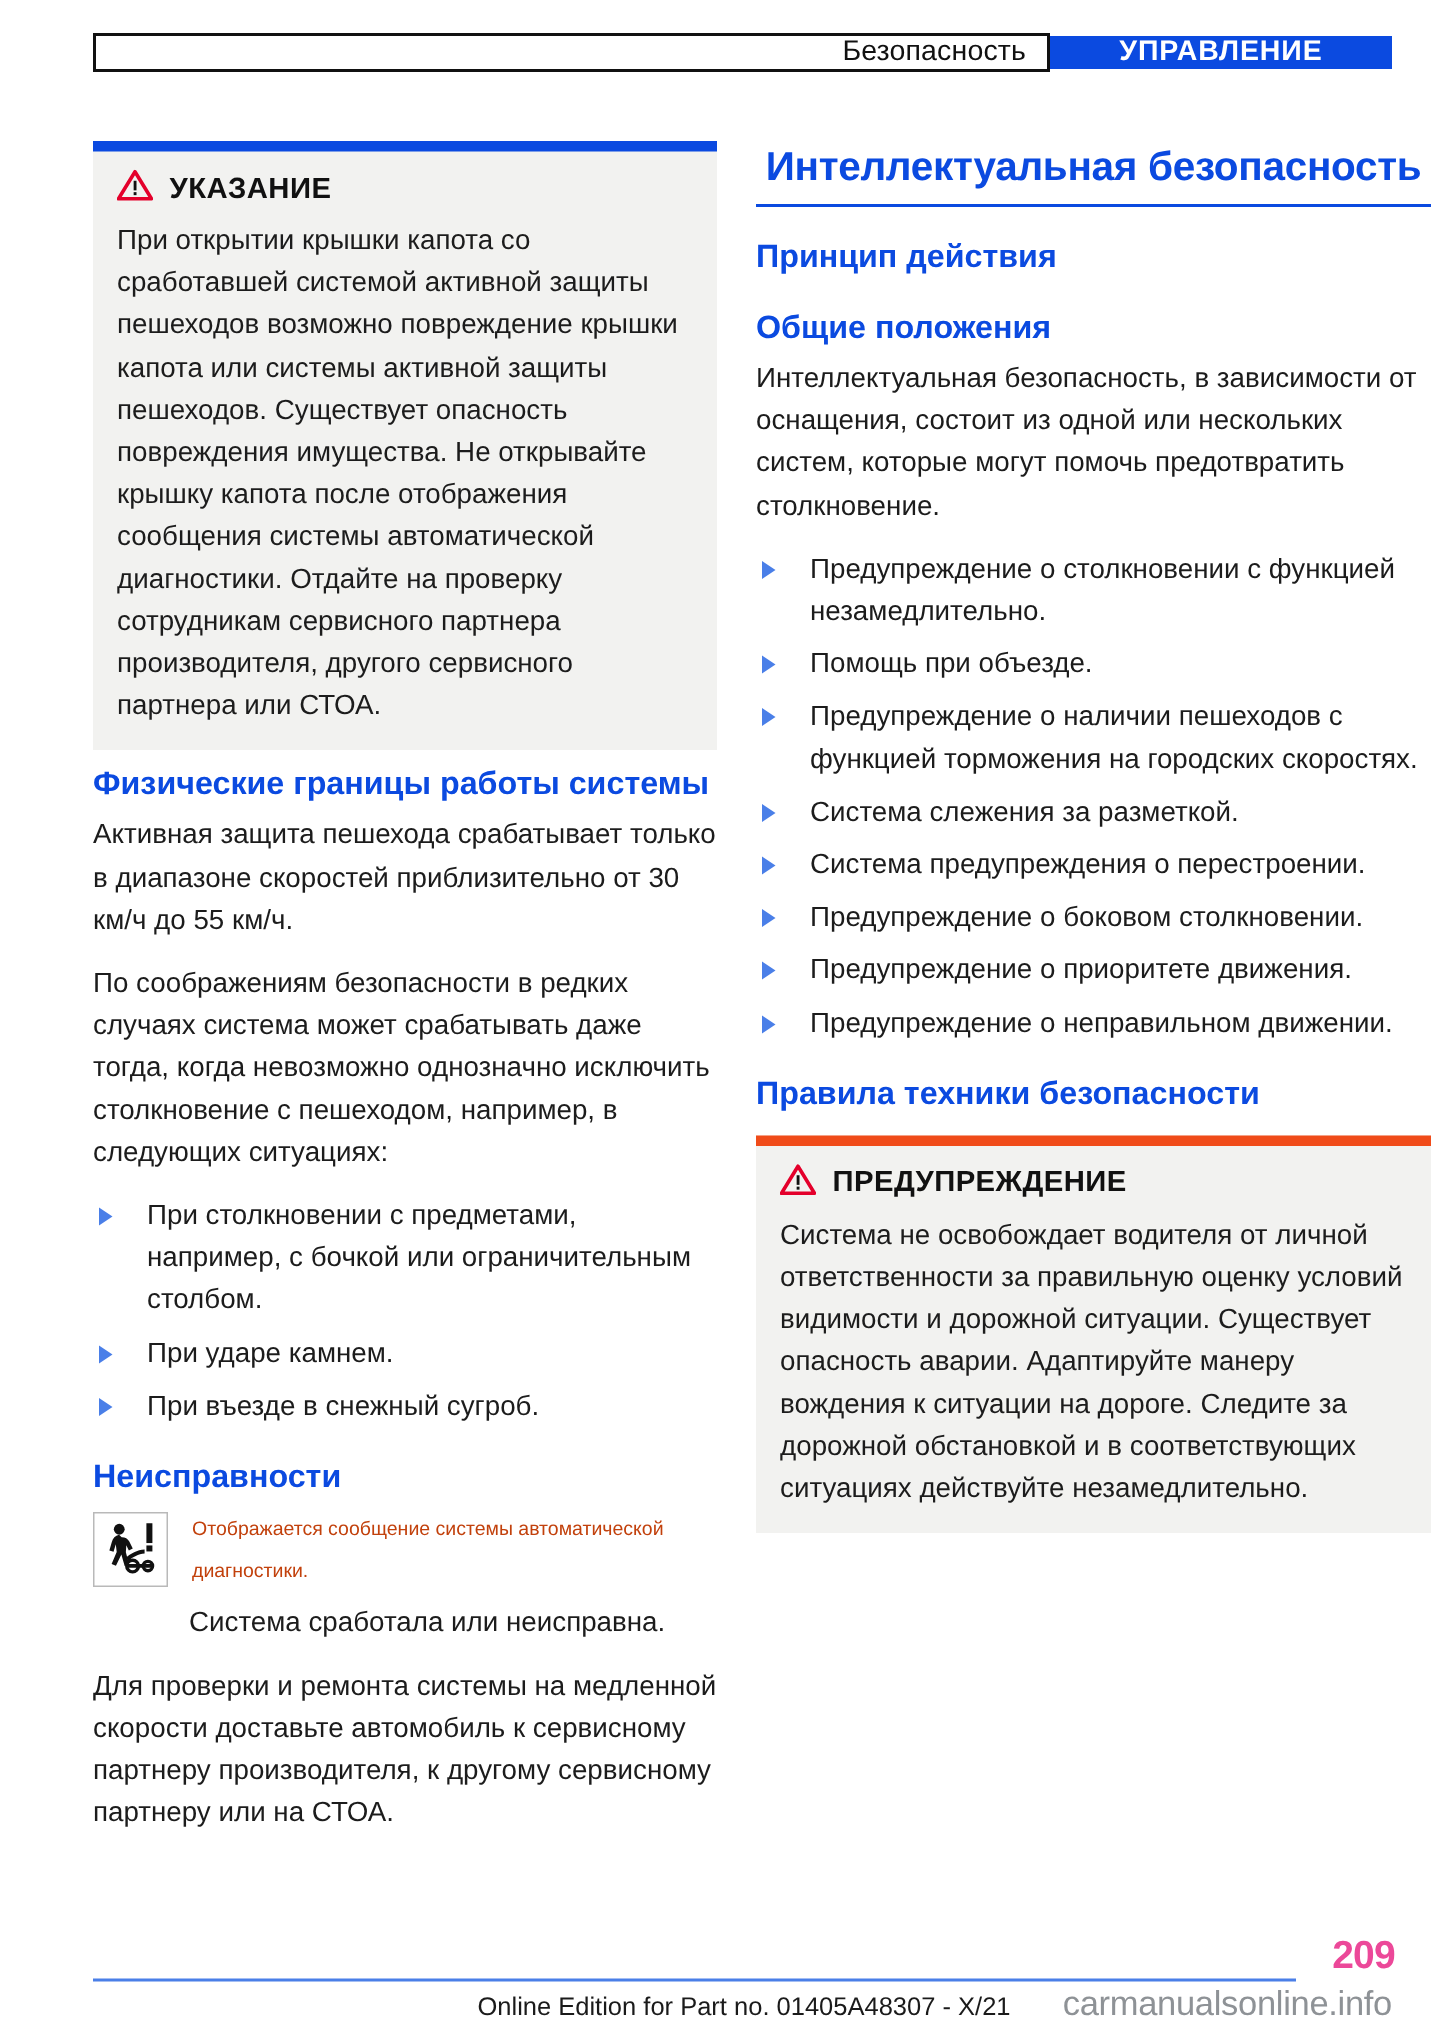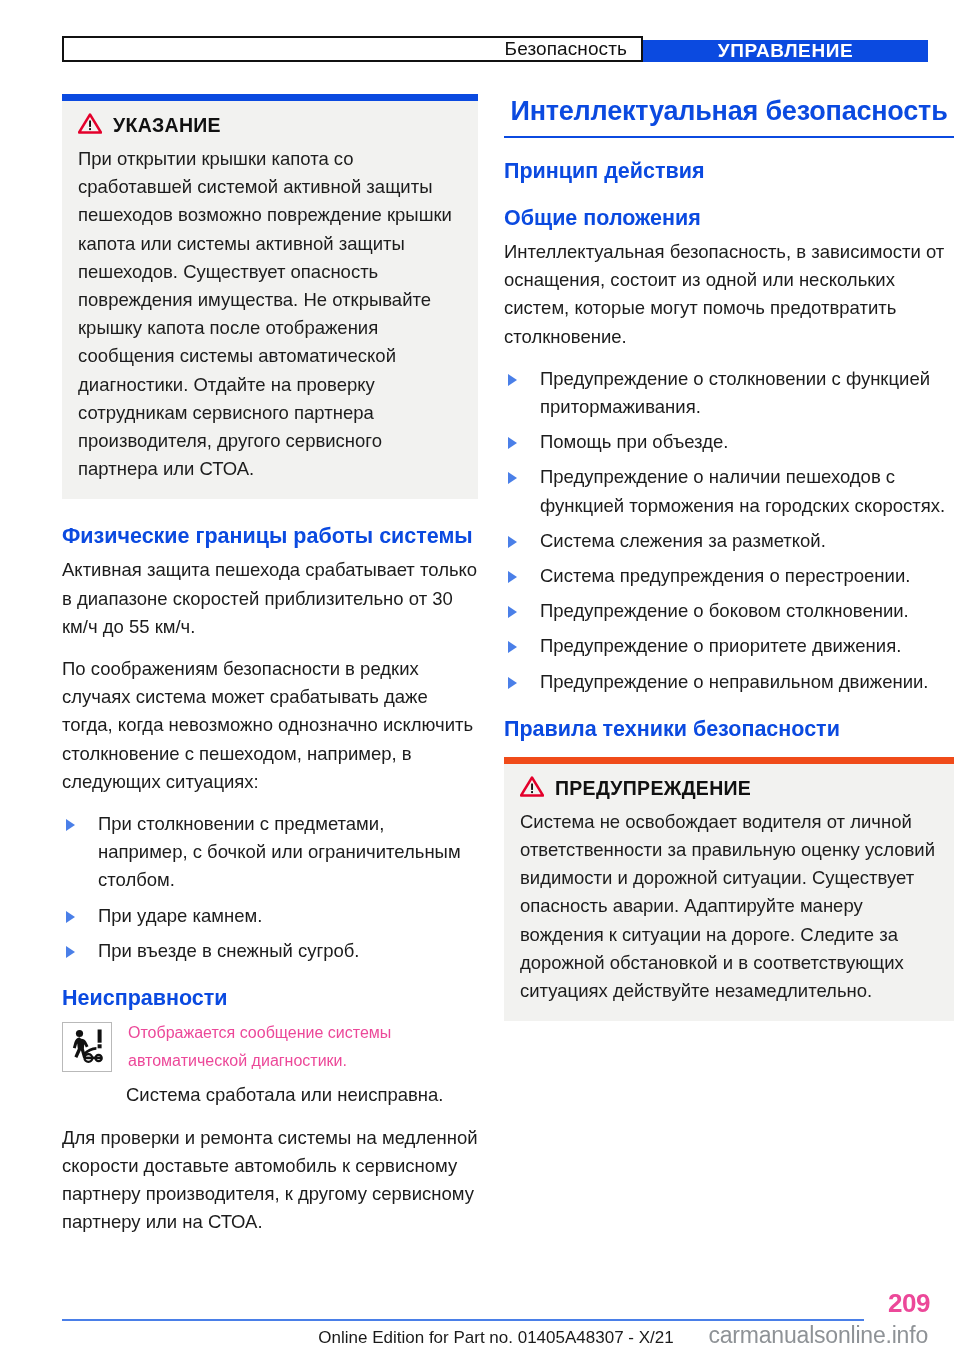--- a/index.html
+++ b/index.html
@@ -17,40 +17,40 @@
   }
 
   
   .header {
     position: absolute;
     top: 8px;
     left: 62px;
     right: 32px;
     height: 54px;
     display: flex;
-    align-items: flex-end;
+    align-items: center;
   }
   .header-chapter {
     flex: 1 1 auto;
     border: 2px solid #111111;
     border-right: 2px solid #111111;
     background: #ffffff;
     display: flex;
     align-items: center;
     justify-content: flex-end;
     padding-right: 14px;
     box-sizing: border-box;
   }
   .header-chapter span {
     font-size: 19px;
     color: #111111;
     letter-spacing: .1px;
   }
   .header-section {
-    width: 285px;
+    width: 228px;
     background: #0b4ae0;
     display: flex;
     align-items: center;
     justify-content: center;
     box-sizing: border-box;
   }
   .header-section span {
     font-size: 19px;
     font-weight: bold;
     color: #ffffff;
@@ -126,21 +126,21 @@
     top: 9px;
     width: 0; height: 0;
     border-left: 9px solid #4a7fe8;
     border-top: 6px solid transparent;
     border-bottom: 6px solid transparent;
   }
 
   
   .notice {
     background: #f2f2f0;
-    margin: 0 0 24px 0;
+    margin: 0 0 9px 0;
     padding: 0 0 16px 0;
   }
   .notice .bar {
     height: 7px;
     background: #0b4ae0;
   }
   .notice.danger .bar { background: #f04b19; }
   .notice .inner { padding: 12px 16px 0 16px; }
   .notice .label {
     display: flex;
@@ -172,23 +172,23 @@
     flex: 0 0 auto;
     width: 50px;
     height: 50px;
     background: #ffffff;
     border: 1px solid #b9b9b9;
     box-sizing: border-box;
     position: relative;
     margin-top: 4px;
   }
   .icon-block .icon-text {
-    font-size: 16px;
-    line-height: 28.2px;
-    color: #ec4899;
+    font-size: 13px;
+    line-height: 28.2px;
+    color: #c2410c;
     padding-top: 1px;
   }
   .icon-follow {
     margin: 0 0 14px 64px;
     font-size: 18.5px;
     line-height: 28.2px;
     color: #1c1c1c;
   }
 
   
@@ -308,21 +308,21 @@
 
     <h2 class="title">Интеллектуальная безопасность</h2>
     <div class="title-rule"></div>
 
     <h3 class="heading">Принцип действия</h3>
 
     <h3 class="heading spaced">Общие положения</h3>
     <p class="body">Интеллектуальная безопасность, в зависимости от оснащения, состоит из одной или нескольких систем, которые могут помочь предотвратить столкновение.</p>
 
     <ul class="bullets">
-      <li><span class="tri"></span><span>Предупреждение о столкновении с функцией притормаживания.</span></li>
+      <li><span class="tri"></span><span>Предупреждение о столкновении с функцией незамедлительно.</span></li>
       <li><span class="tri"></span><span>Помощь при объезде.</span></li>
       <li><span class="tri"></span><span>Предупреждение о наличии пешеходов с функцией торможения на городских скоростях.</span></li>
       <li><span class="tri"></span><span>Система слежения за разметкой.</span></li>
       <li><span class="tri"></span><span>Система предупреждения о перестроении.</span></li>
       <li><span class="tri"></span><span>Предупреждение о боковом столкновении.</span></li>
       <li><span class="tri"></span><span>Предупреждение о приоритете движения.</span></li>
       <li><span class="tri"></span><span>Предупреждение о неправильном движении.</span></li>
     </ul>
 
     <h3 class="heading band spaced">Правила техники безопасности</h3>

